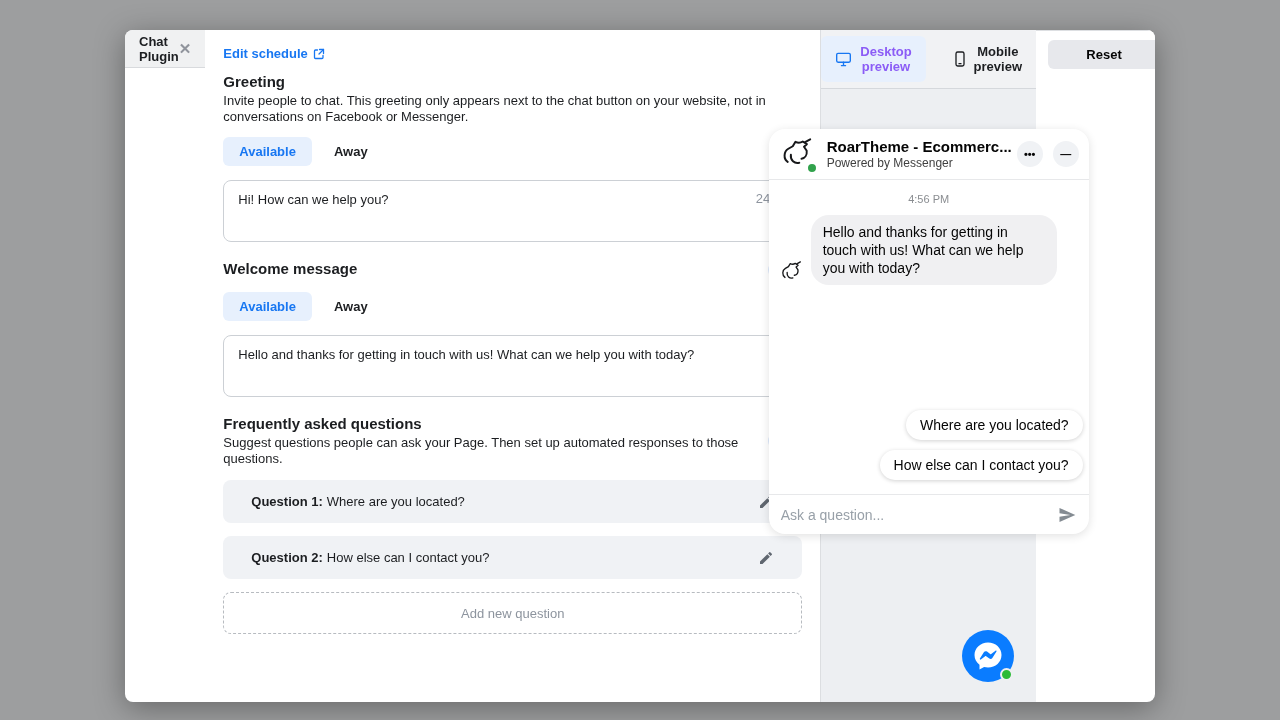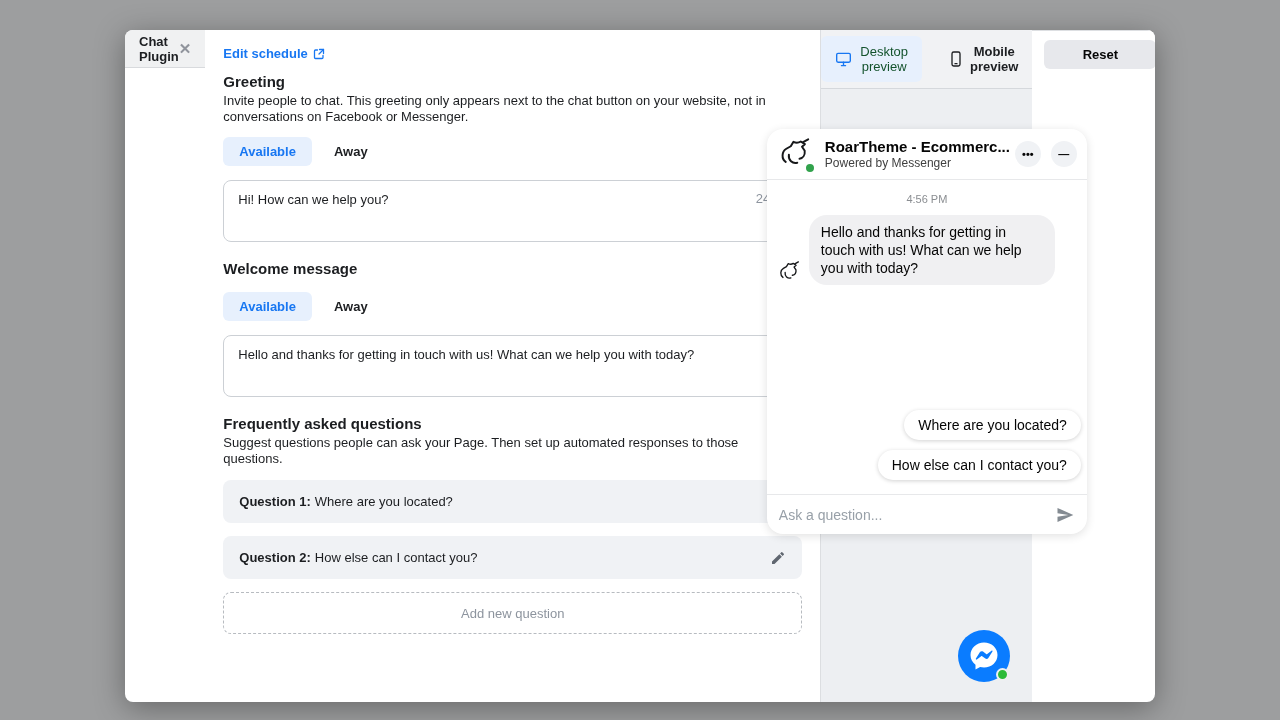--- a/index.html
+++ b/index.html
@@ -36,37 +36,37 @@
   .textarea-wrap textarea { width:100%; height:62px; resize:none; border:1px solid #ccd0d5; border-radius:8px;
          padding:11px 64px 8px 14px; font-family:"Liberation Sans",sans-serif; font-size:13px; color:#1c1e21; outline:none; }
   .char-counter { position:absolute; top:11px; right:14px; font-size:13px; color:#8d949e; }
   .emoji-btn { position:absolute; top:9px; right:12px; background:none; border:none; cursor:pointer; line-height:0; }
 
   .toggle { width:34px; height:18px; border-radius:9px; background:#dce8fb; position:relative;
             flex:0 0 34px; cursor:pointer; }
   .toggle .knob { position:absolute; top:1px; right:1px; width:16px; height:16px; border-radius:50%; background:#1877f2; }
 
   .question-row { margin-top:13px; height:43px; background:#f0f2f5; border-radius:8px;
-                  display:flex; align-items:center; justify-content:space-between; padding:0 16px; }
+                  display:flex; align-items:center; justify-content:space-between; padding:0 28px; }
   .question-row .q-text { font-size:13px; color:#1c1e21; }
   .question-row .q-label { font-weight:700; margin-right:4px; }
   .edit-btn { background:none; border:none; cursor:pointer; line-height:0; }
 
   .add-question { margin-top:13px; width:100%; height:42px; background:#fff; border:1px dashed #b7bbc0;
                   border-radius:8px; color:#8d949e; font-size:13px; cursor:pointer;
                   font-family:"Liberation Sans",sans-serif; }
 
   
   .right-pane { flex:1 1 auto; background:#edeff2; border-left:1px solid #dcdee1; display:flex; flex-direction:column; min-width:0; }
   .preview-tabs { height:59px; flex:0 0 59px; border-bottom:1px solid #d5d8dc; display:flex;
                   align-items:center; justify-content:center; gap:14px; background:#f1f2f4; }
   .ptab { display:flex; align-items:center; gap:8px; border:none; background:transparent; font-size:13px;
           font-weight:600; color:#1c1e21; padding:8px 14px; border-radius:6px; cursor:pointer;
           font-family:"Liberation Sans",sans-serif; }
-  .ptab.active { background:#e7f0fd; color:#14532d; font-weight:400; }
+  .ptab.active { background:#e7f0fd; color:#8b5cf6; font-weight:700; }
 
   .preview-area { position:relative; flex:1 1 auto; }
   .chat-card { position:absolute; left:50%; transform:translateX(-50%); top:40px; width:320px; height:405px;
                background:#fff; border-radius:16px; box-shadow:0 2px 10px rgba(0,0,0,.12);
                display:flex; flex-direction:column; overflow:hidden; }
   .chat-header { height:51px; flex:0 0 51px; display:flex; align-items:center; gap:10px; padding:0 10px;
                  border-bottom:1px solid #e7e8ea; }
   .avatar { position:relative; width:38px; height:38px; flex:0 0 38px; }
   .avatar .status-dot { position:absolute; right:-1px; bottom:-1px; width:12px; height:12px; border-radius:50%;
                         background:#31a24c; border:2px solid #fff; }

